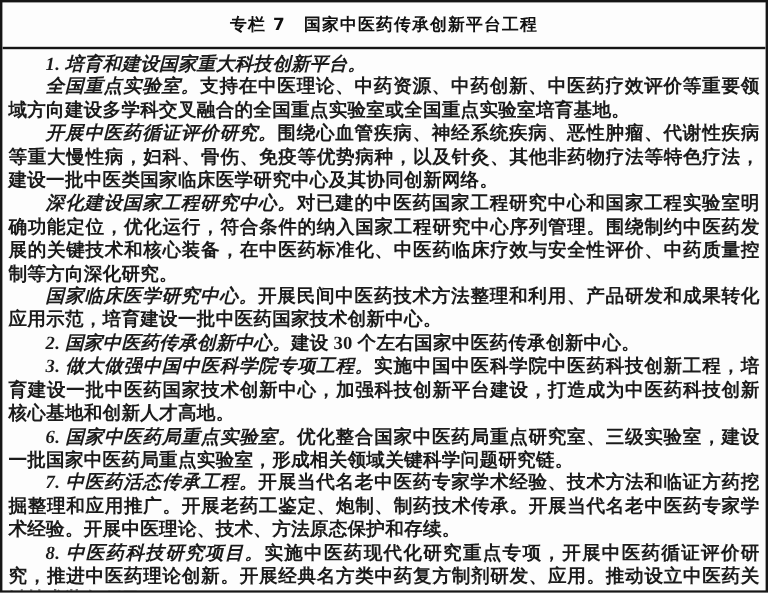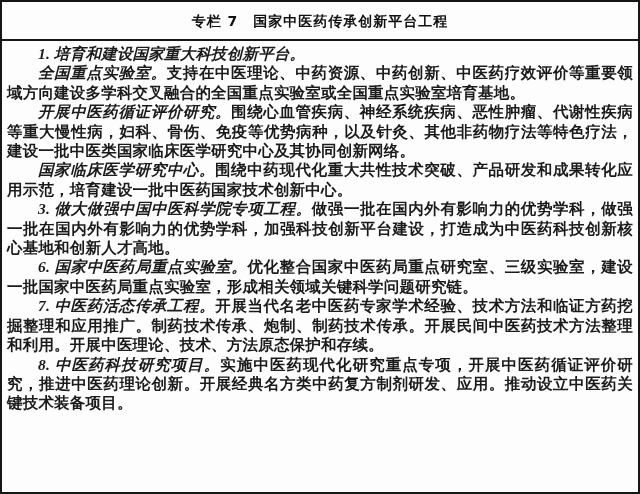--- a/index.html
+++ b/index.html
@@ -59,20 +59,22 @@
 </head>
 <body>
 
 <div class="page">
   <div class="box">
     <div class="box-title">专栏 7　国家中医药传承创新平台工程</div>
     <div class="box-body" id="paragraph-container">
         <p class="para"><span class="lead">1. 培育和建设国家重大科技创新平台。</span></p>
         <p class="para"><span class="lead">全国重点实验室。</span><span class="ptext">支持在中医理论、中药资源、中药创新、中医药疗效评价等重要领域方向建设多学科交叉融合的全国重点实验室或全国重点实验室培育基地。</span></p>
         <p class="para"><span class="lead">开展中医药循证评价研究。</span><span class="ptext">围绕心血管疾病、神经系统疾病、恶性肿瘤、代谢性疾病等重大慢性病，妇科、骨伤、免疫等优势病种，以及针灸、其他非药物疗法等特色疗法，建设一批中医类国家临床医学研究中心及其协同创新网络。</span></p>
-        <p class="para"><span class="lead">国家临床医学研究中心。</span><span class="ptext">围绕中药现代化重大共性技术突破、产品研发和成果转化应用示范，培育建设一批中医药国家技术创新中心。</span></p>
-        <p class="para"><span class="lead">3. 做大做强中国中医科学院专项工程。</span><span class="ptext">做强一批在国内外有影响力的优势学科，做强一批在国内外有影响力的优势学科，加强科技创新平台建设，打造成为中医药科技创新核心基地和创新人才高地。</span></p>
+        <p class="para"><span class="lead">深化建设国家工程研究中心。</span><span class="ptext">对已建的中医药国家工程研究中心和国家工程实验室明确功能定位，优化运行，符合条件的纳入国家工程研究中心序列管理。围绕制约中医药发展的关键技术和核心装备，在中医药标准化、中医药临床疗效与安全性评价、中药质量控制等方向深化研究。</span></p>
+        <p class="para"><span class="lead">国家临床医学研究中心。</span><span class="ptext">开展民间中医药技术方法整理和利用、产品研发和成果转化应用示范，培育建设一批中医药国家技术创新中心。</span></p>
+        <p class="para"><span class="lead">2. 国家中医药传承创新中心。</span><span class="ptext">建设 30 个左右国家中医药传承创新中心。</span></p>
+        <p class="para"><span class="lead">3. 做大做强中国中医科学院专项工程。</span><span class="ptext">实施中国中医科学院中医药科技创新工程，培育建设一批中医药国家技术创新中心，加强科技创新平台建设，打造成为中医药科技创新核心基地和创新人才高地。</span></p>
         <p class="para"><span class="lead">6. 国家中医药局重点实验室。</span><span class="ptext">优化整合国家中医药局重点研究室、三级实验室，建设一批国家中医药局重点实验室，形成相关领域关键科学问题研究链。</span></p>
-        <p class="para"><span class="lead">7. 中医药活态传承工程。</span><span class="ptext">开展当代名老中医药专家学术经验、技术方法和临证方药挖掘整理和应用推广。制药技术传承、炮制、制药技术传承。开展民间中医药技术方法整理和利用。开展中医理论、技术、方法原态保护和存续。</span></p>
+        <p class="para"><span class="lead">7. 中医药活态传承工程。</span><span class="ptext">开展当代名老中医药专家学术经验、技术方法和临证方药挖掘整理和应用推广。开展老药工鉴定、炮制、制药技术传承。开展当代名老中医药专家学术经验。开展中医理论、技术、方法原态保护和存续。</span></p>
         <p class="para"><span class="lead">8. 中医药科技研究项目。</span><span class="ptext">实施中医药现代化研究重点专项，开展中医药循证评价研究，推进中医药理论创新。开展经典名方类中药复方制剂研发、应用。推动设立中医药关键技术装备项目。</span></p>
       </div>
   </div>
 </div>
 
 </body></html>

